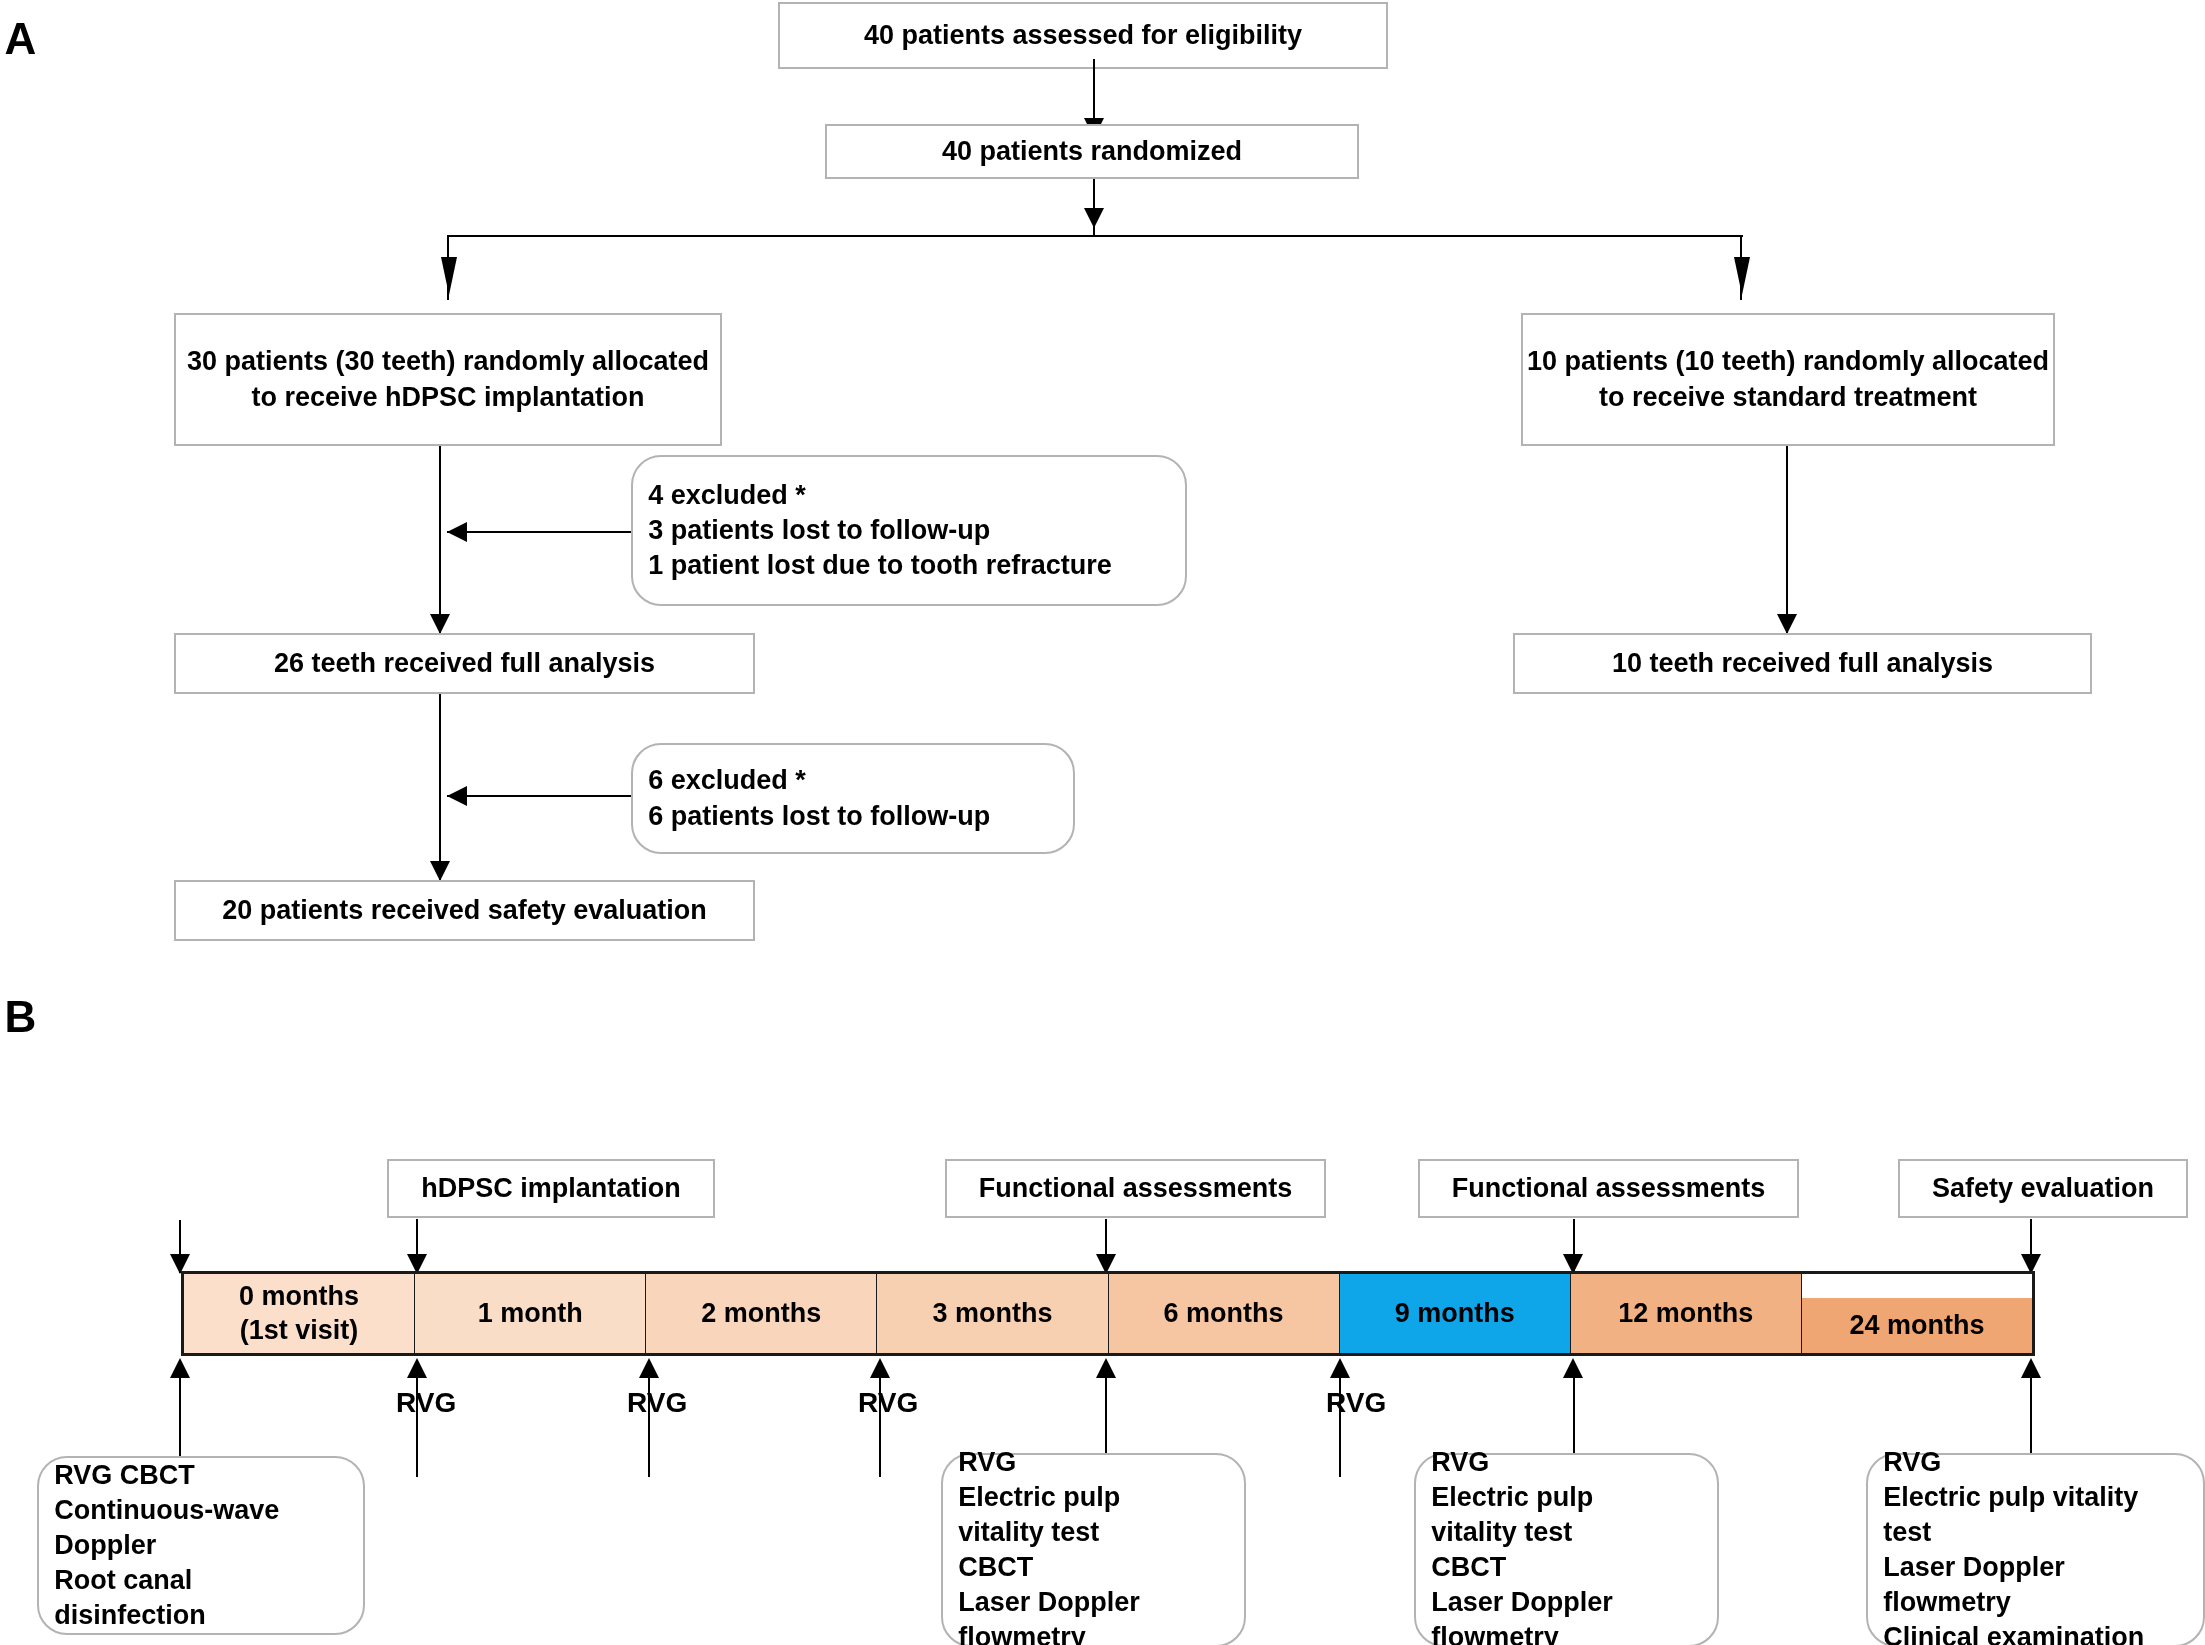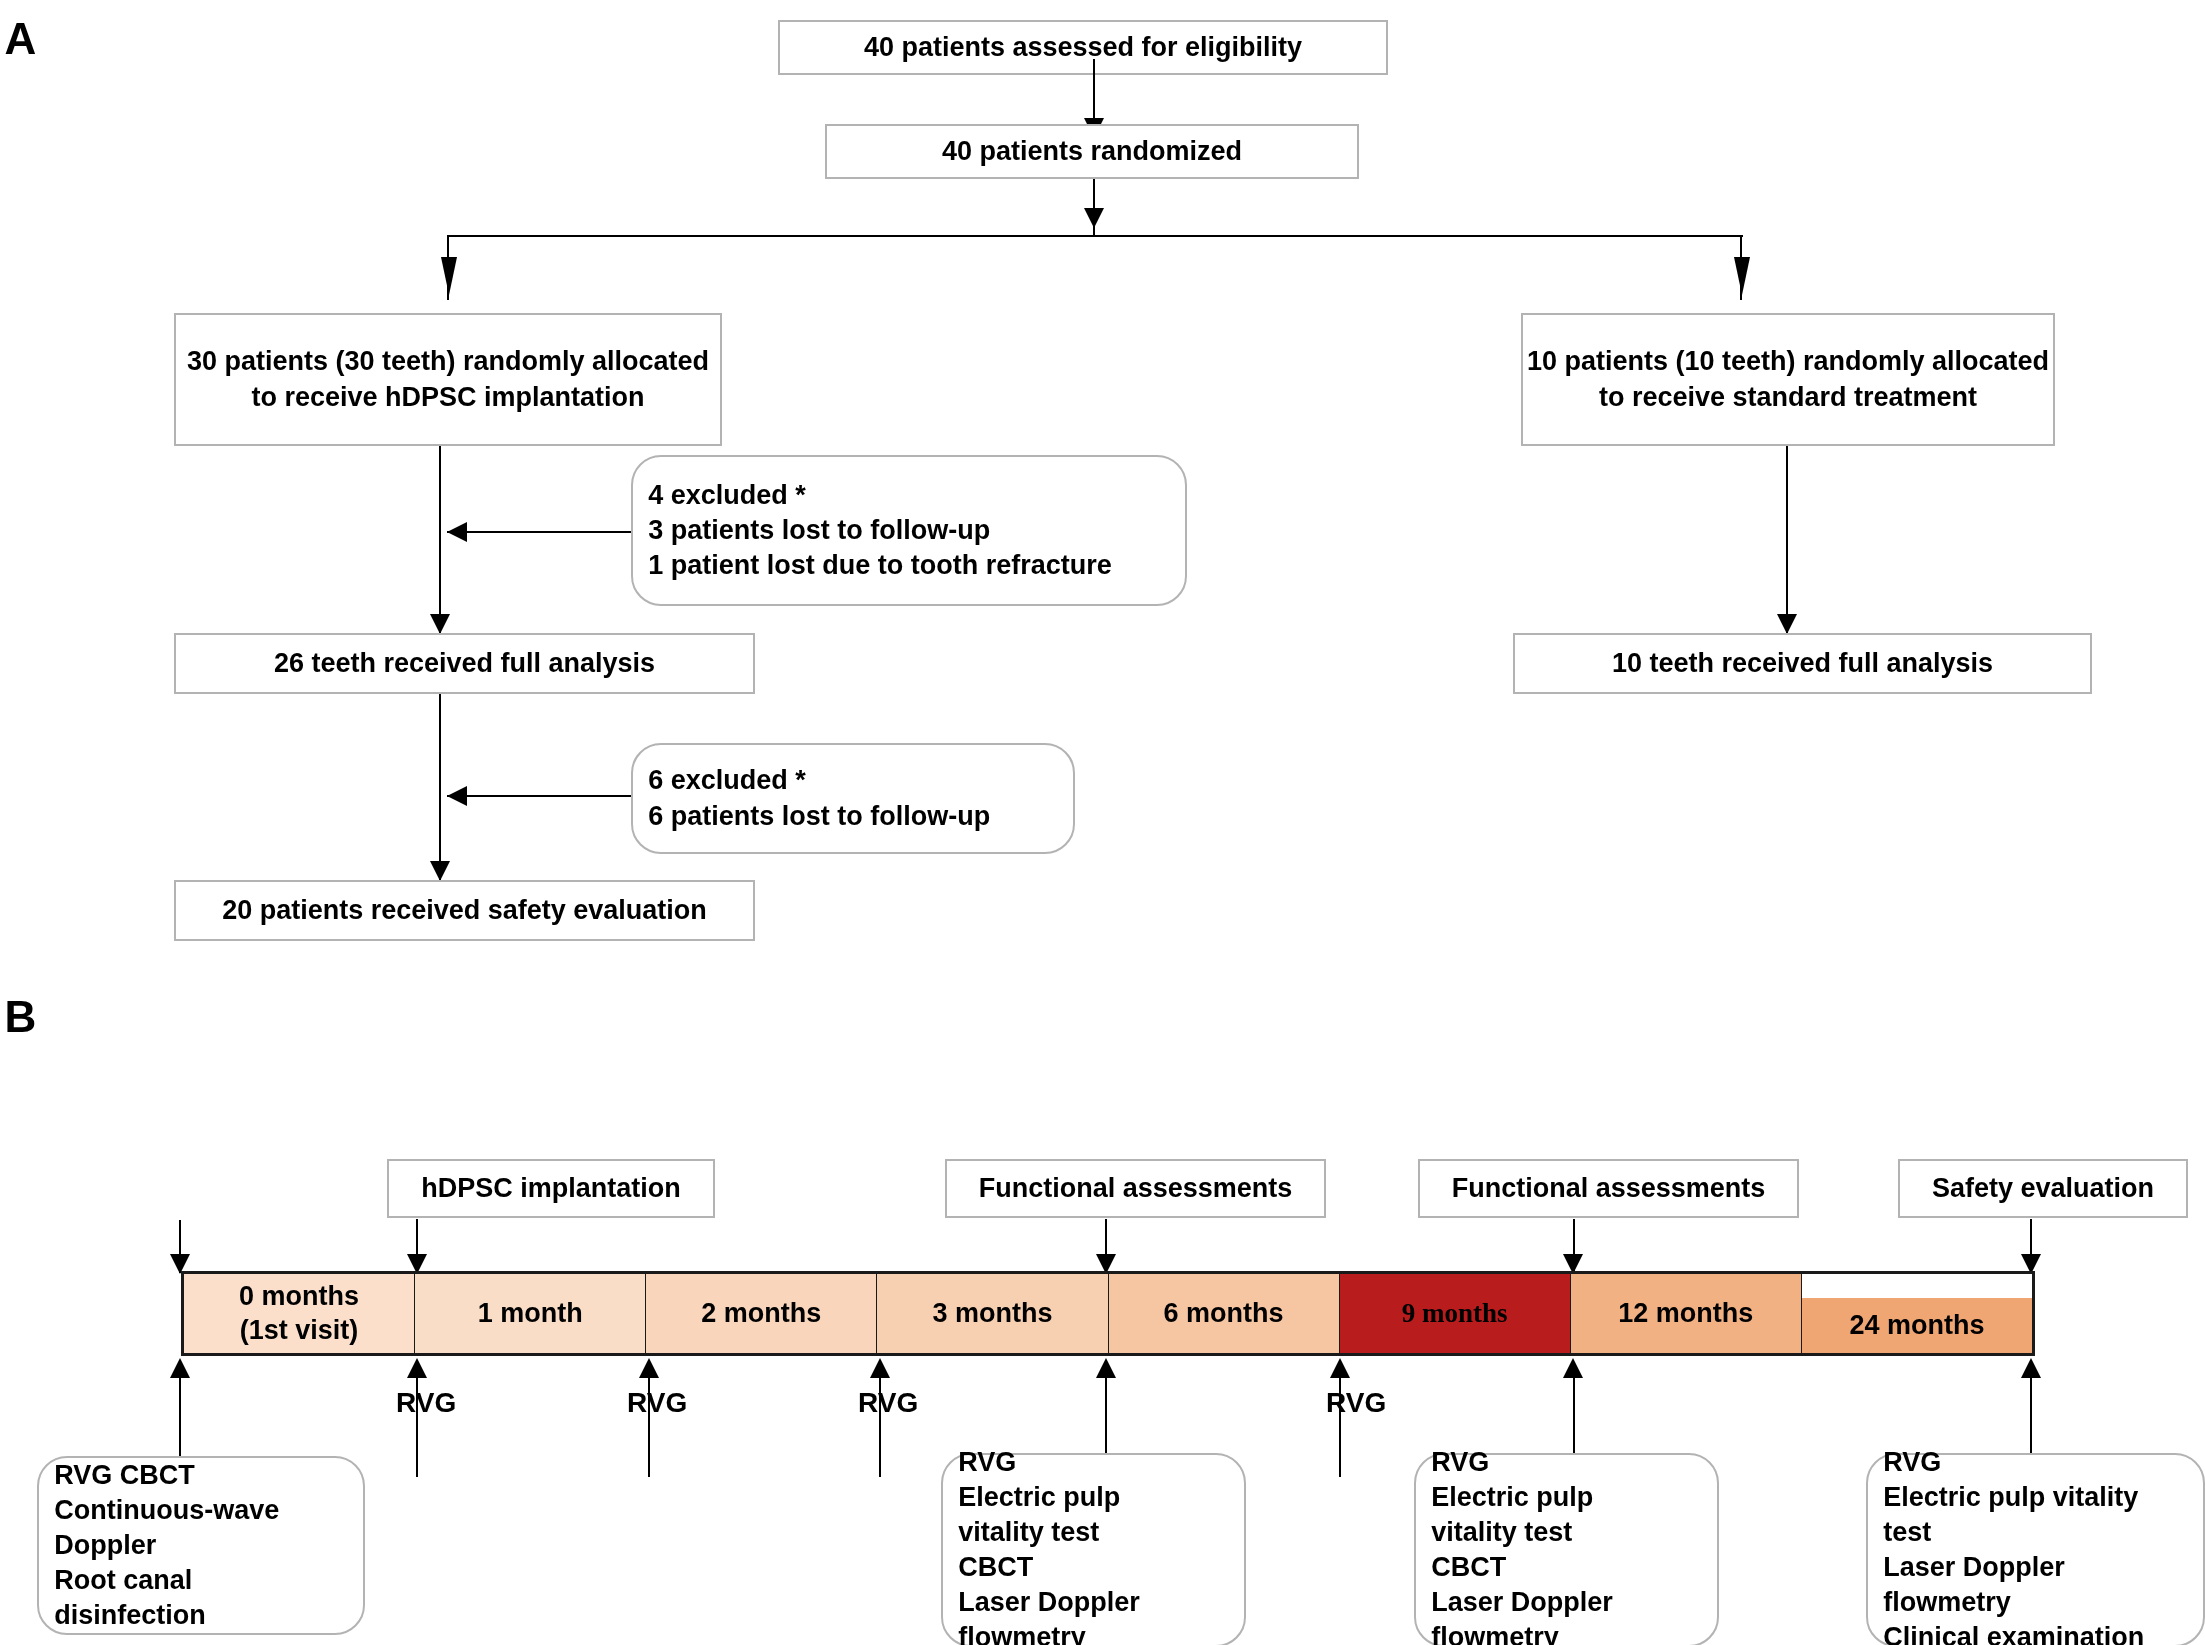--- a/index.html
+++ b/index.html
@@ -107,21 +107,21 @@
     white-space: nowrap;
   }
 </style>
 </head>
 <body>
 
 <div id="figure">
 
   <div class="panel-label" style="left:4.6px; top:17px;">A</div>
 
-  <div class="fbox center" style="left:778px; top:20px; width:610px; height:55px;">
+  <div class="fbox center" style="left:778px; top:2px; width:610px; height:67px;">
     <span class="txt">40 patients assessed for eligibility</span>
   </div>
   <div class="vline" style="left:1093px; top:59px; height:67px;"></div>
   <div class="arrow-down" style="left:1084px; top:118px;"></div>
 
   <div class="fbox center" style="left:825px; top:124px; width:534px; height:55px;">
     <span class="txt">40 patients randomized</span>
   </div>
 
   <div class="vline" style="left:1093px; top:179px; height:57px;"></div>
@@ -215,21 +215,21 @@
     </div>
     <div class="tl-seg" style="background-color: rgb(248, 213, 187);">
       <span>2 months</span>
     </div>
     <div class="tl-seg" style="background-color: rgb(247, 207, 177);">
       <span>3 months</span>
     </div>
     <div class="tl-seg" style="background-color: rgb(246, 197, 162);">
       <span>6 months</span>
     </div>
-    <div class="tl-seg" style="background-color: #b91c1c; font-family: Liberation Serif, serif;">
+    <div class="tl-seg" style="background-color: #0ea5e9;">
       <span>9 months</span>
     </div>
     <div class="tl-seg" style="background-color: rgb(242, 177, 131);">
       <span>12 months</span>
     </div>
     <div class="tl-seg" style="background-color: rgb(239, 166, 115); margin-top: 24px;">
       <span>24 months</span>
     </div>
   </div>
 

